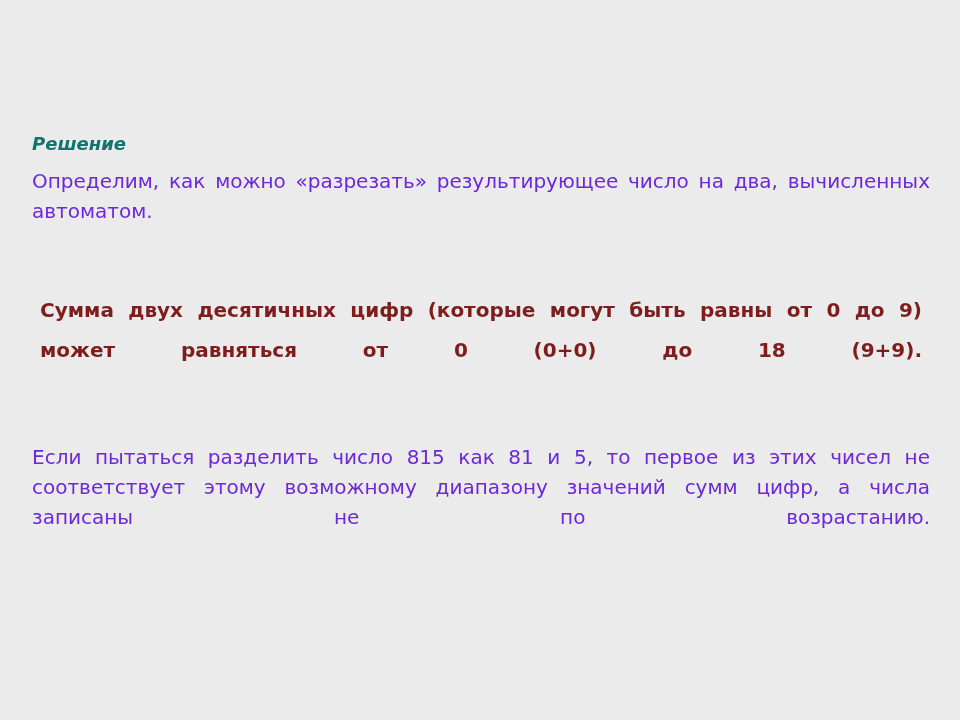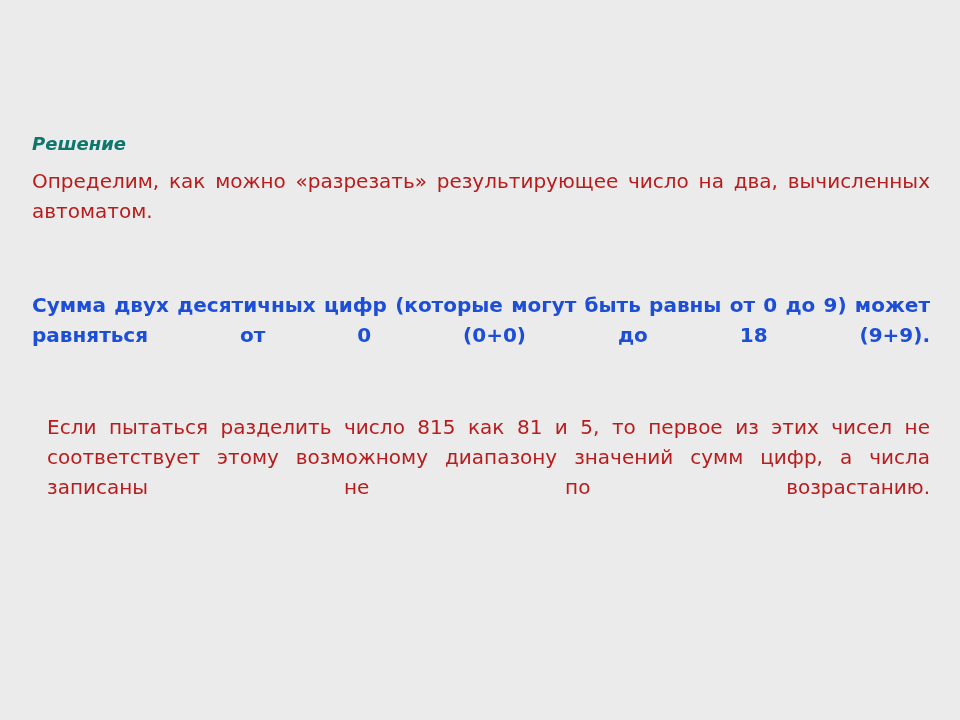--- a/index.html
+++ b/index.html
@@ -139,34 +139,34 @@
     line-height: 22px;
     color: #0f766e;
     margin: 0 0 11px 0;
   }
 
   p.para {
     margin: 0;
     font-family: "DejaVu Sans", "Liberation Sans", sans-serif;
     font-size: 20px;
     line-height: 30px;
-    color: #b91c1c;
+    color: #6d28d9;
     text-align: justify;
     text-justify: inter-word;
   }
-  p.para.spaced { margin-top: 32px; margin-left: 15px; }
+  p.para.spaced { margin-top: 32px; }
 
   p.para-blue {
-    margin: 0;
+    margin: 8px;
     margin-top: 34px;
     font-family: "DejaVu Sans", "Liberation Sans", sans-serif;
     font-weight: bold;
     font-size: 20px;
-    line-height: 30px;
-    color: #1d4ed8;
+    line-height: 40px;
+    color: #7f1d1d;
     text-align: justify;
     text-justify: inter-word;
   }
 
   .para-last { margin-top: 34px; text-align: left; }
   .bold-inline { font-weight: bold; }
 
   
   .justify-filler {
     display: inline-block;

